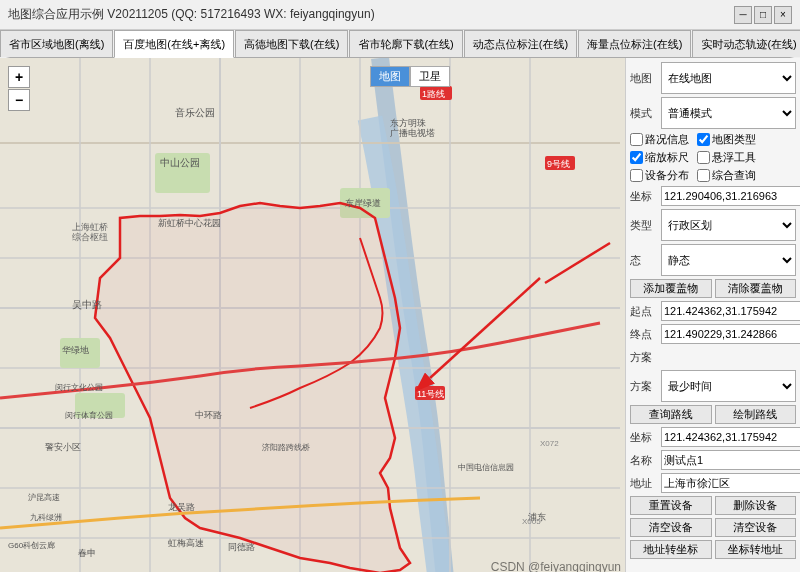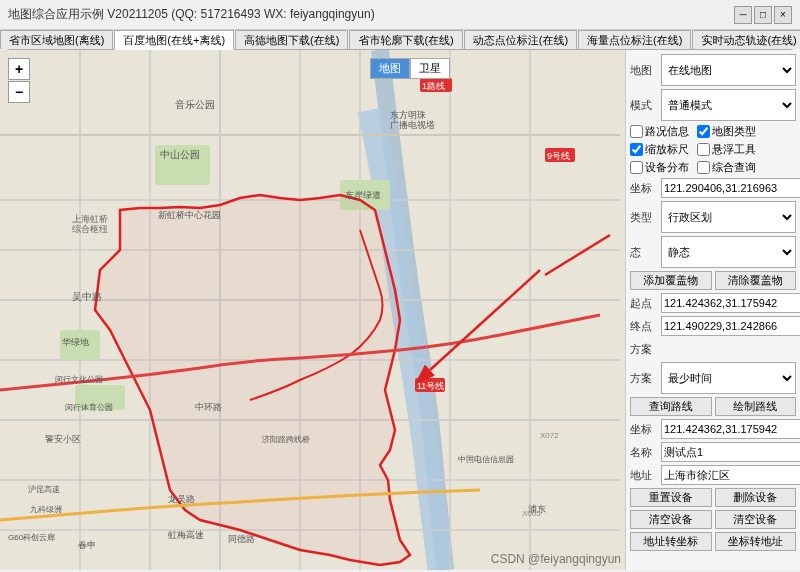--- a/index.html
+++ b/index.html
@@ -22,21 +22,21 @@
       background: #e0e0e0;
       cursor: pointer;
       font-size: 10px;
       display: flex; align-items: center; justify-content: center;
     }
     
     .tab-bar {
       display: flex;
       background: #f0f0f0;
       border-bottom: 1px solid #aaa;
-      height: 20px;
+      height: 28px;
       border-radius: 10px;
     }
     .tab {
       padding: 2px 8px;
       border: 1px solid #aaa;
       border-bottom: none;
       background: #e8e8e8;
       cursor: pointer;
       font-size: 11px;
       display: flex; align-items: center;

